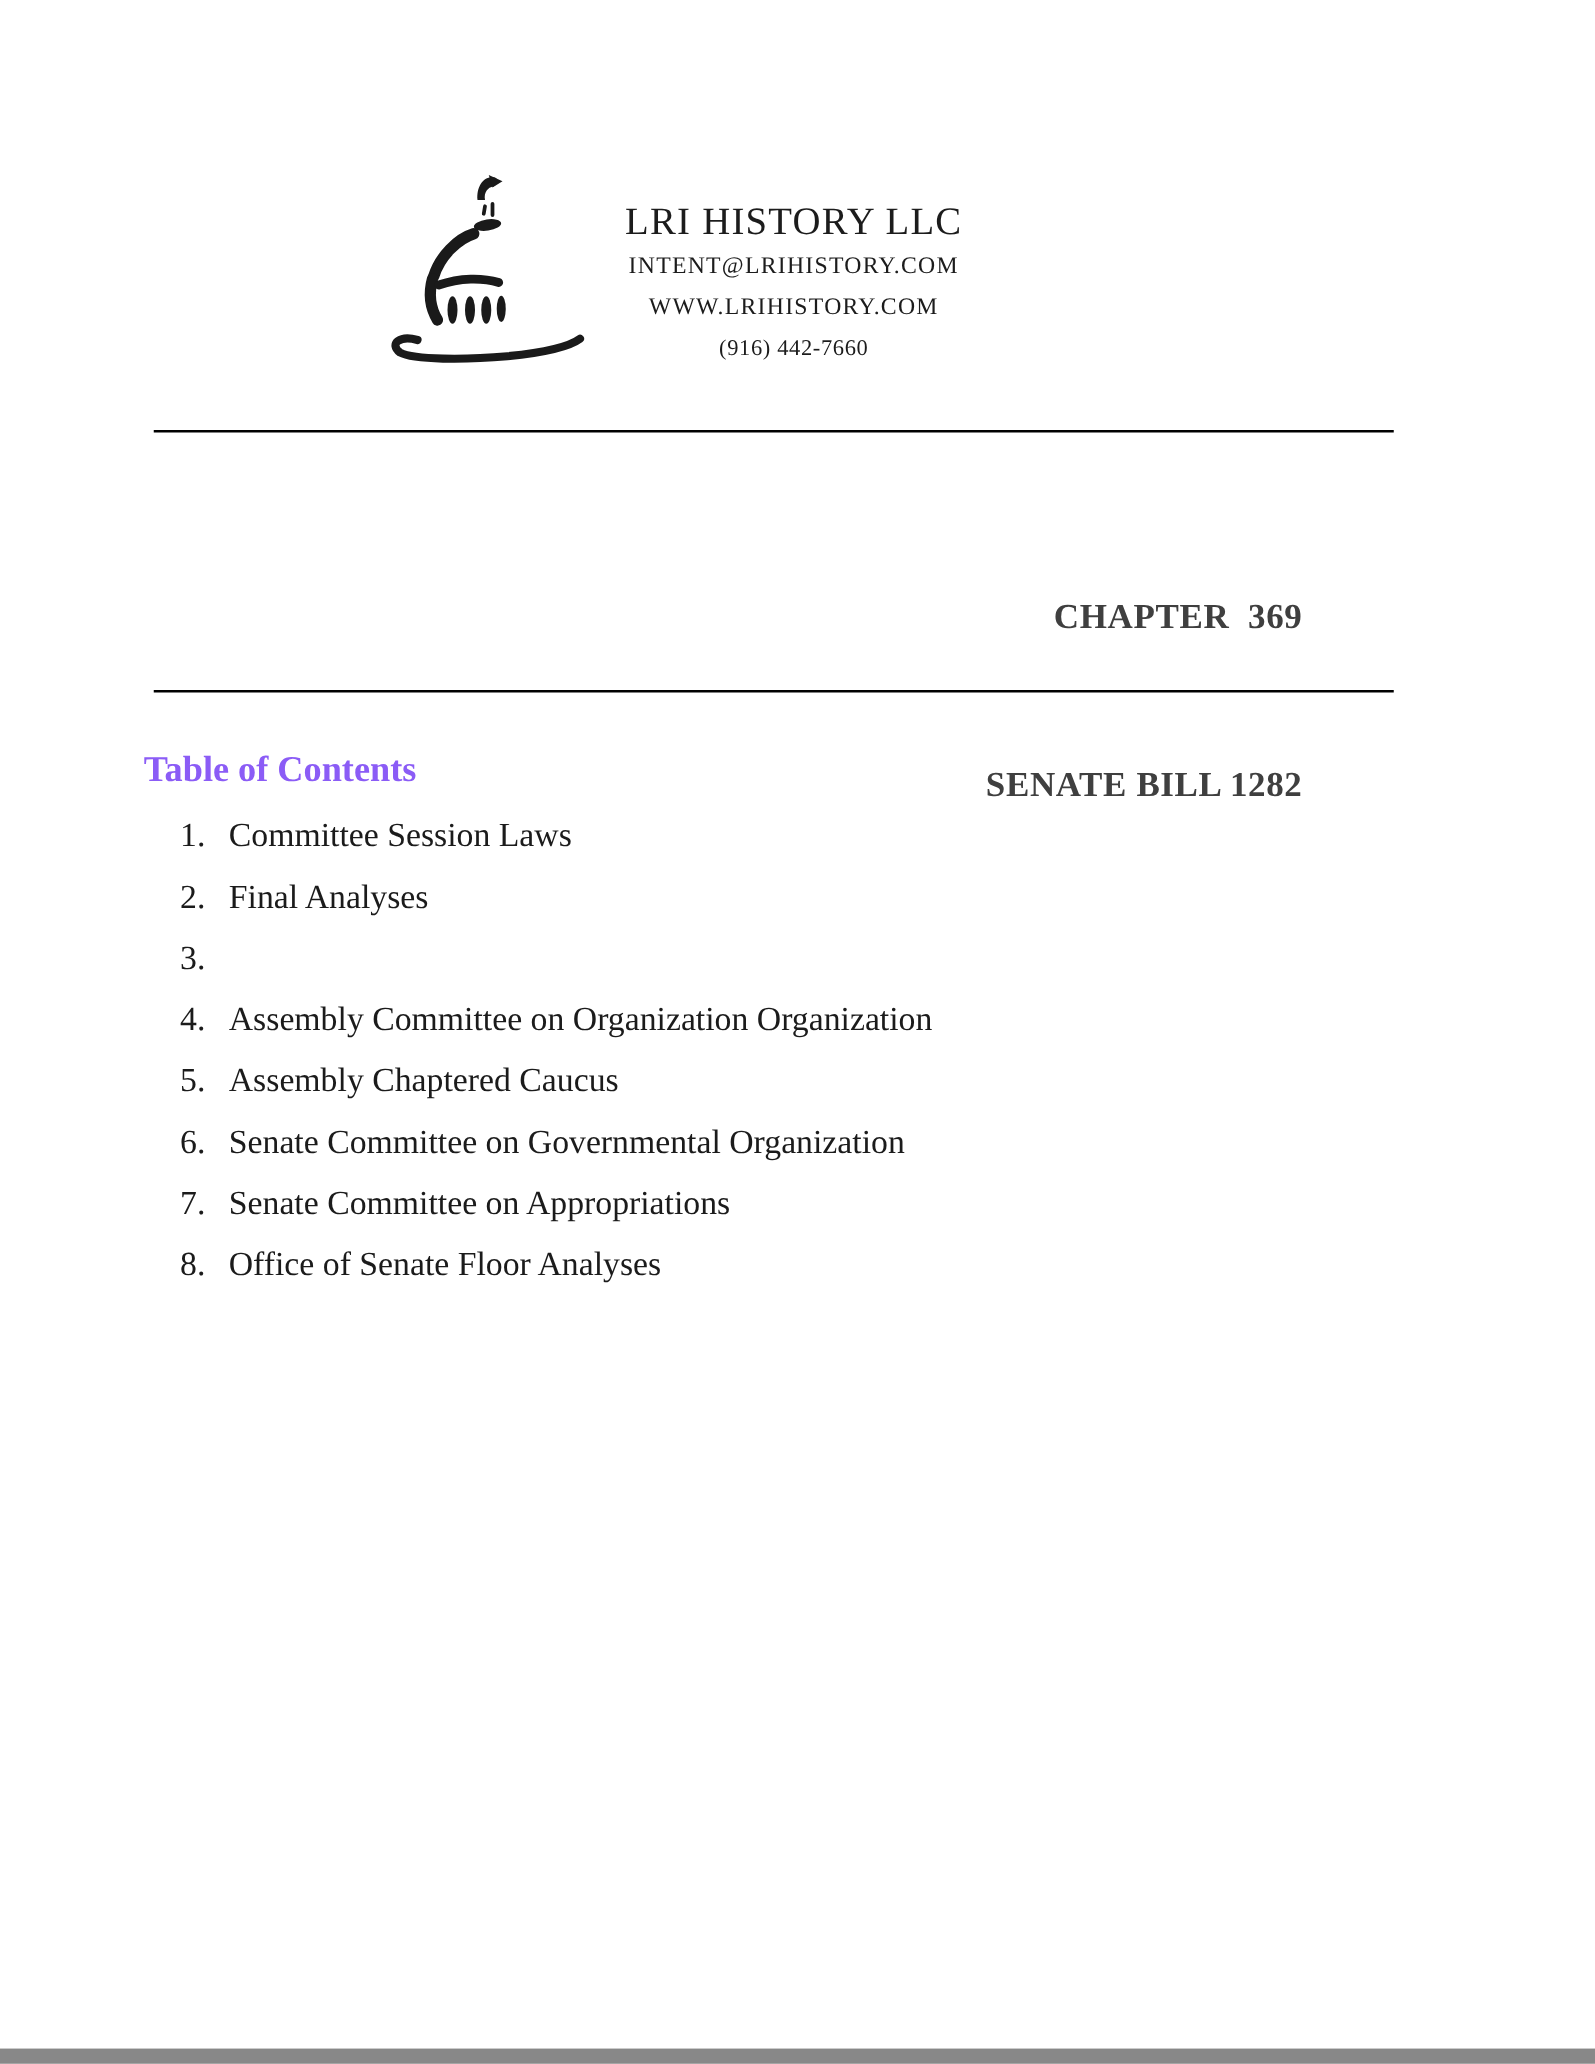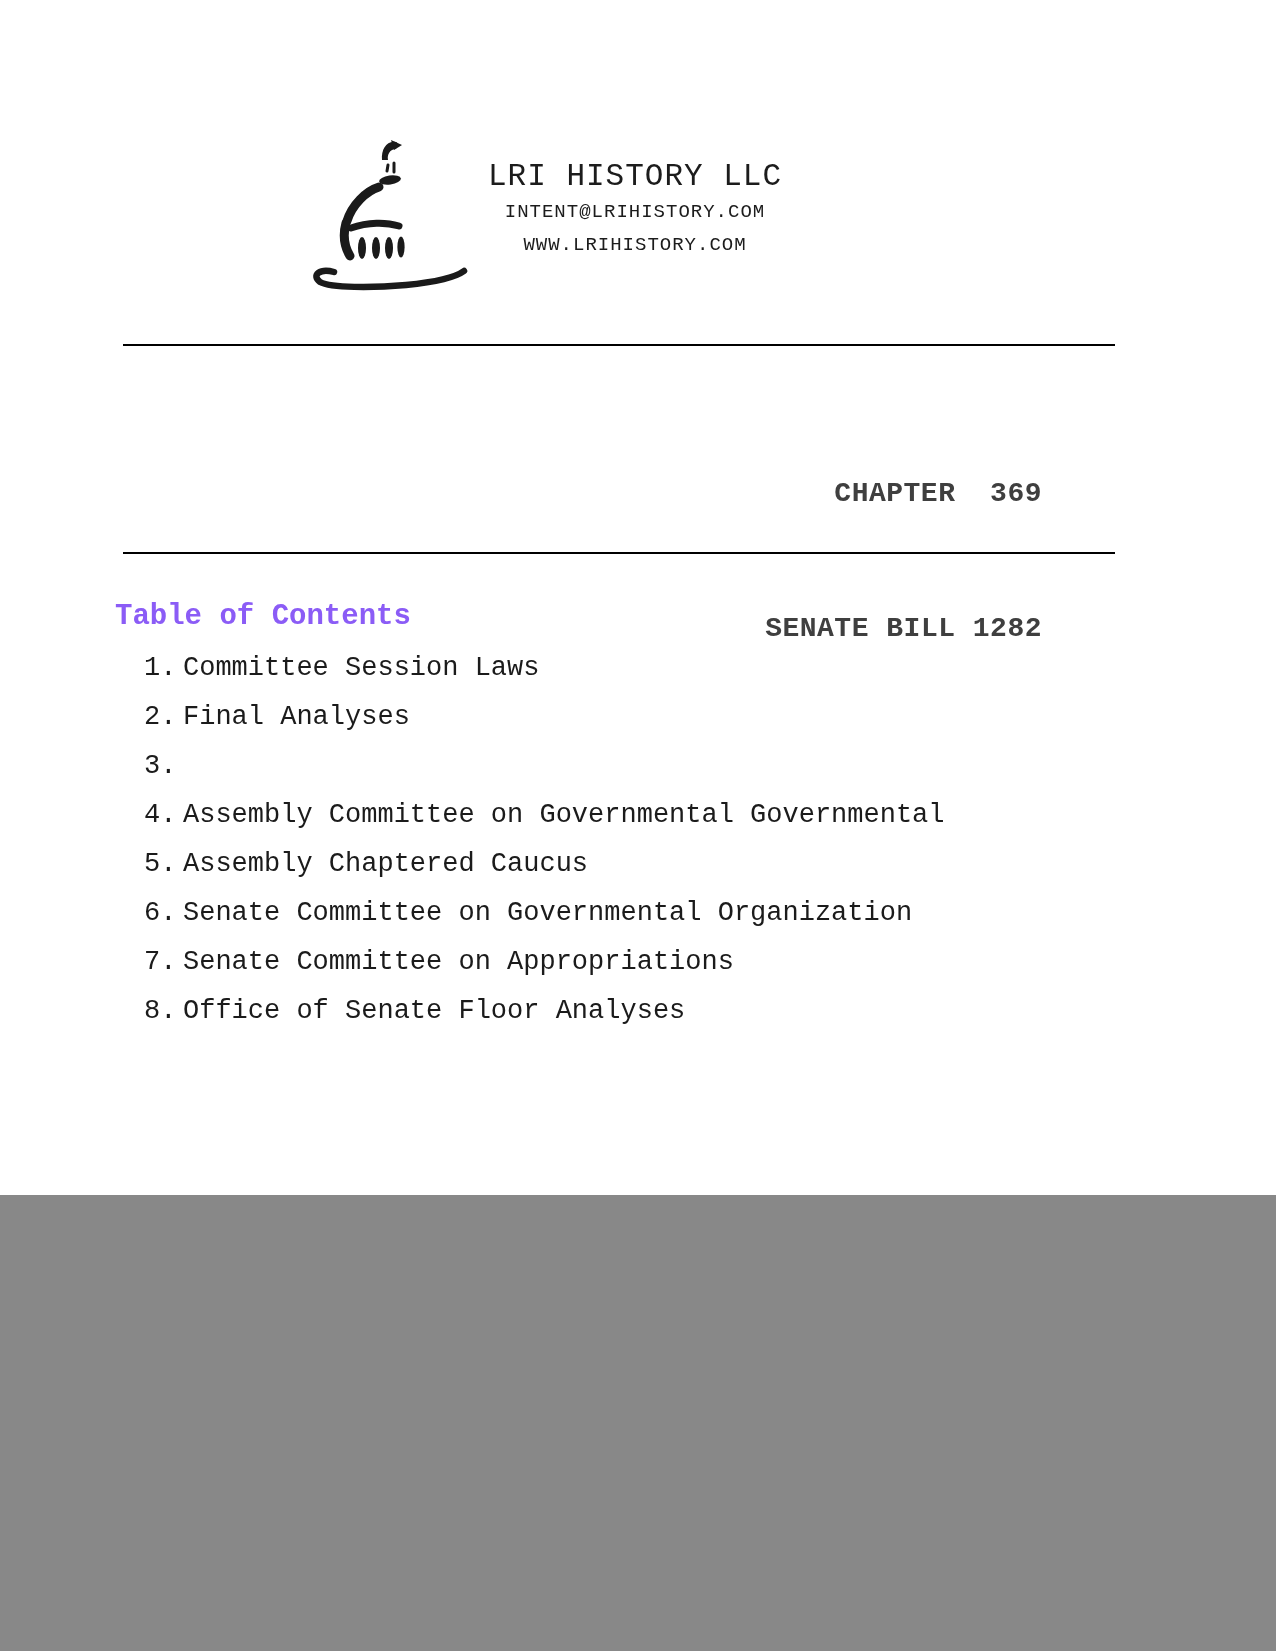--- a/index.html
+++ b/index.html
@@ -1,22 +1,22 @@
 <!DOCTYPE html>
 <html><head>
 <meta charset="utf-8">
 <style>
   html, body { margin: 0; padding: 0; background: #888; }
   .page {
     position: relative;
     width: 1276px;
-    height: 1195px;
+    height: 1639px;
     margin: 0 auto;
     background: #ffffff;
-    font-family: Liberation Mono, monospace;
+    font-family: Liberation Serif, serif;
     overflow: hidden;
   }
 
   
   .logo {
     position: absolute;
     left: 300px;
     top: 135px;
     width: 170px;
     height: 160px;
@@ -133,20 +133,21 @@
       <path d="M51,93 C68,87 86,87 99,91" stroke-width="7"></path>
 
       <path d="M34,137 C20,133 11,140 20,147 C31,153 72,153 106,150 C136,147 156,142 164,136" stroke-width="6.5"></path>
     </g>
   </svg>
 
   <div class="header-text">
     <div class="company-name">LRI HISTORY LLC</div>
     <div class="contact-line">INTENT@LRIHISTORY.COM</div>
     <div class="contact-line">WWW.LRIHISTORY.COM</div>
+    <div class="phone-line">(916) 442-7660</div>
   </div>
 
   <div class="rule rule-top"></div>
 
   <div class="case-info">
     <div>CHAPTER  369</div>
     <div>SENATE BILL 1282</div>
   </div>
 
   <div class="rule rule-bottom"></div>
@@ -160,21 +161,21 @@
     </div>
     <div class="toc-item">
       <span class="toc-item-number">2.</span>
       <span>Final Analyses</span>
     </div>
     <div class="toc-item">
       <span class="toc-item-number">3.</span>
     </div>
     <div class="toc-item">
       <span class="toc-item-number">4.</span>
-      <span>Assembly Committee on Governmental Governmental</span>
+      <span>Assembly Committee on Organization Organization</span>
     </div>
     <div class="toc-item">
       <span class="toc-item-number">5.</span>
       <span>Assembly Chaptered Caucus</span>
     </div>
     <div class="toc-item">
       <span class="toc-item-number">6.</span>
       <span>Senate Committee on Governmental Organization</span>
     </div>
     <div class="toc-item">

